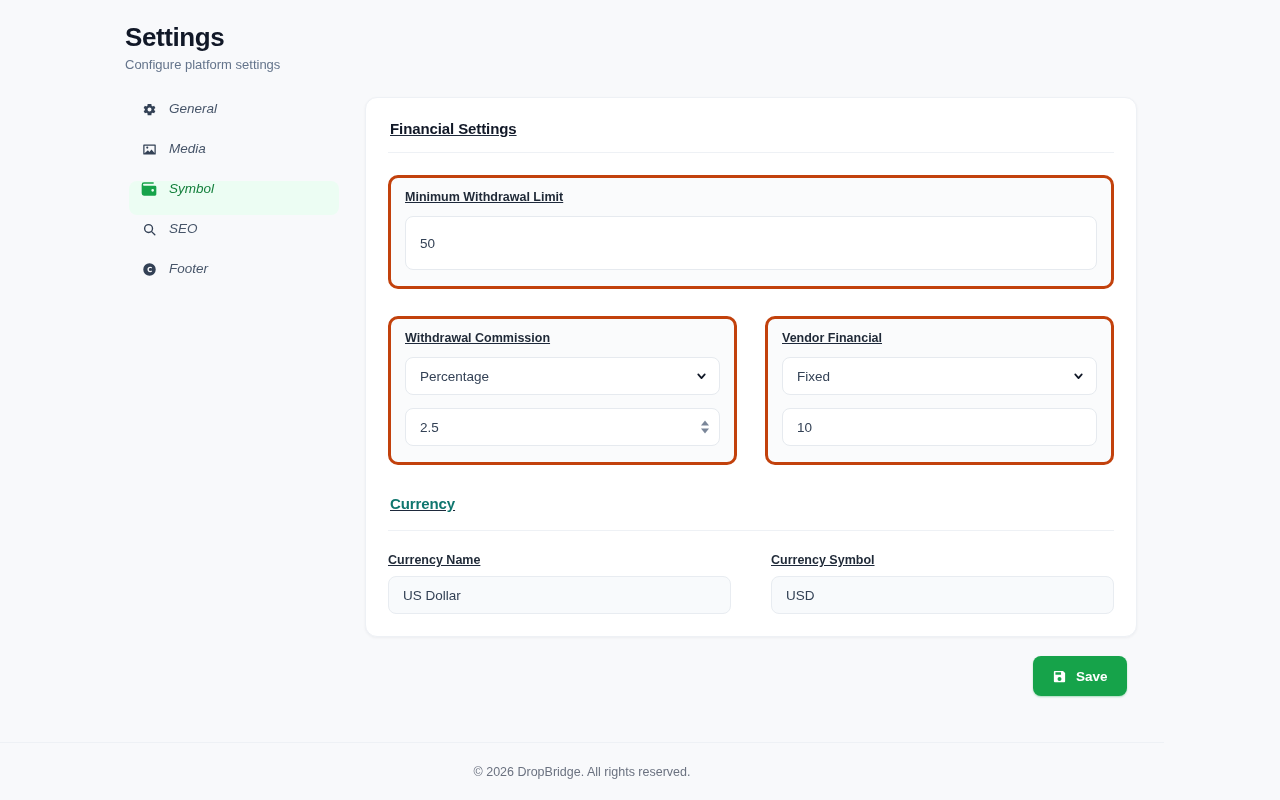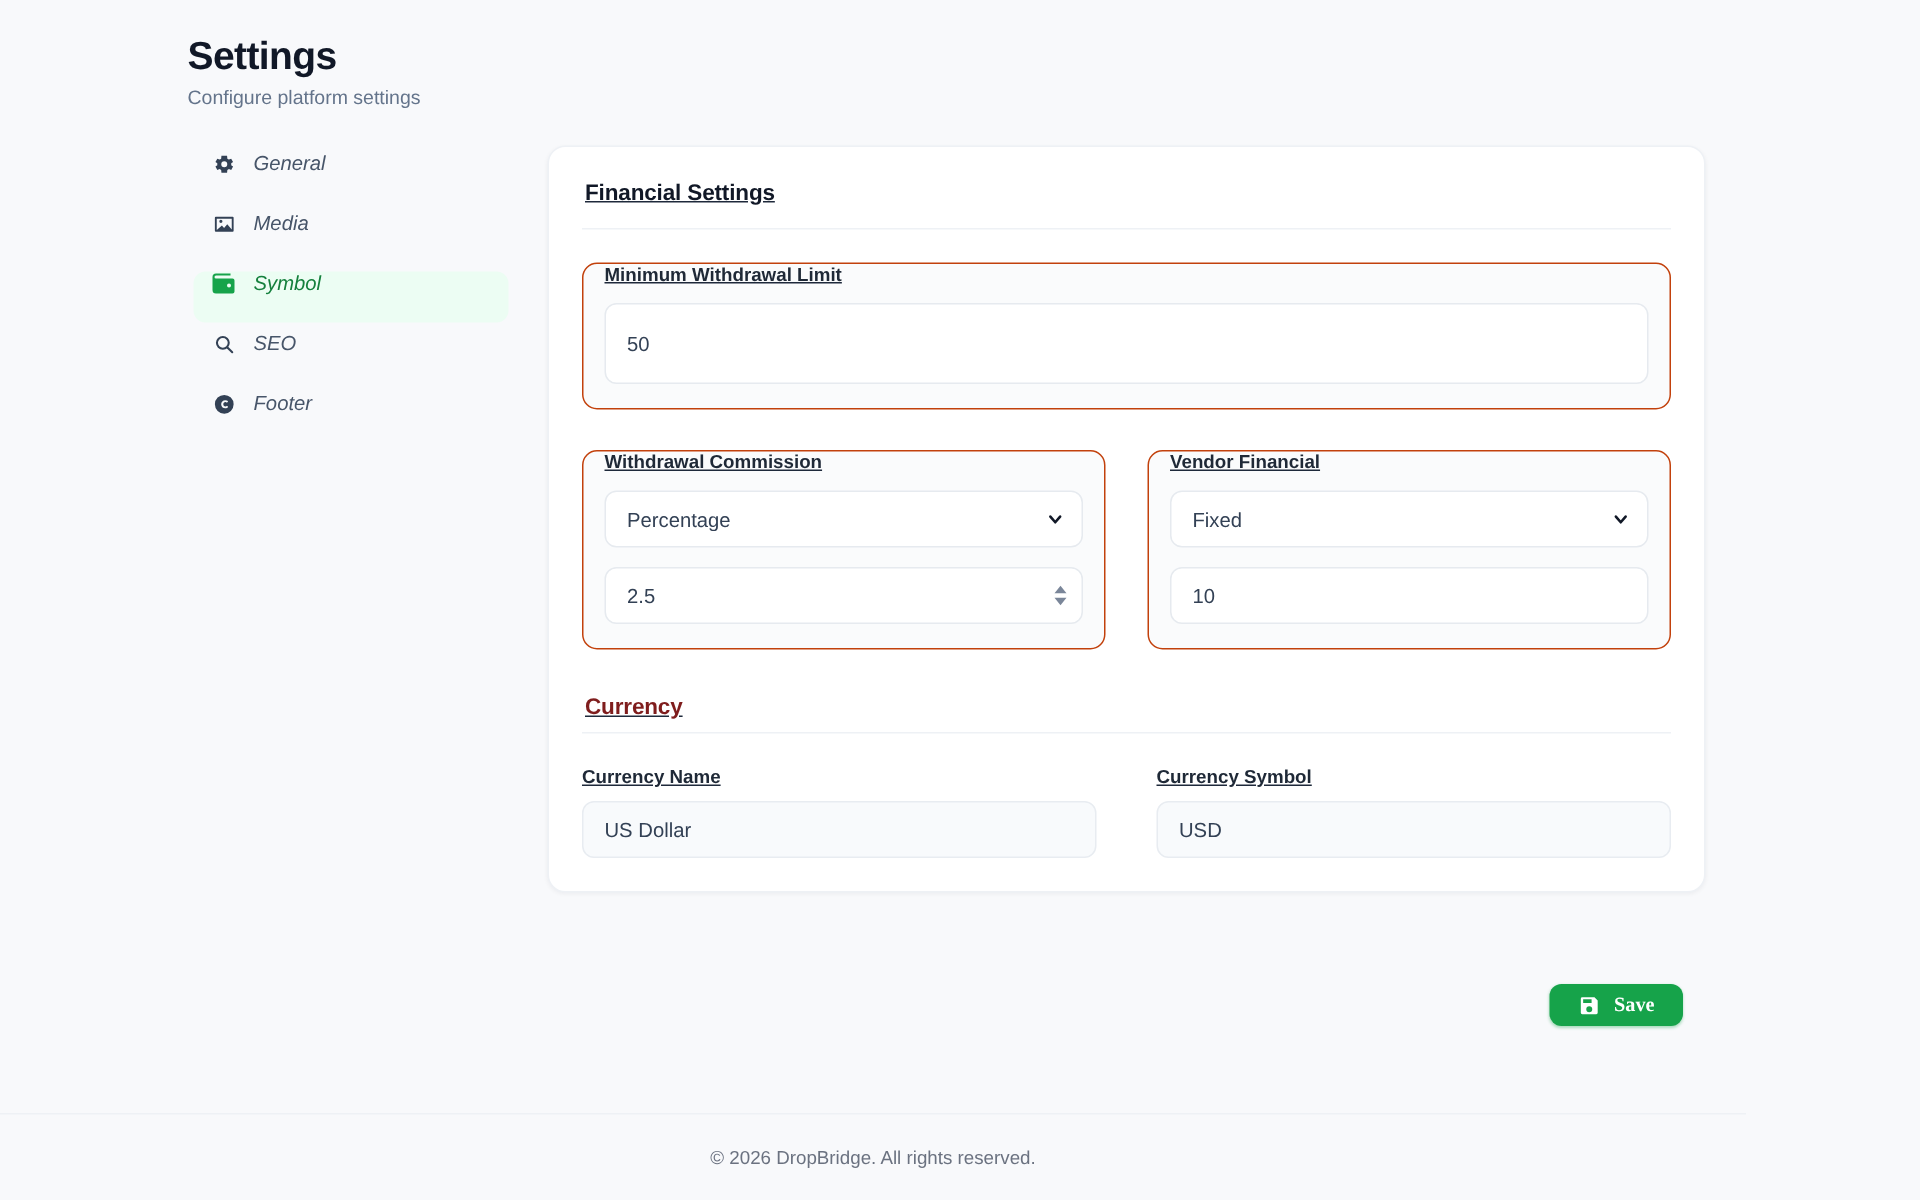--- a/index.html
+++ b/index.html
@@ -102,23 +102,23 @@
   }
   .divider {
     height: 1px;
     background: #eef1f5;
     margin: 0 0 22px 0;
   }
 
   
   .panel {
     background: #fafbfc;
-    border: 1px solid #c2410c;
+    border: 3px solid #c2410c;
     border-radius: 10px;
-    padding: 0 14px 16px 14px;
+    padding: 12px 14px 16px 14px;
   }
   .panel-label {
     font-size: 12.5px;
     font-weight: bold;
     color: #1f2937;
     margin-bottom: 12px;
     display: block;
   }
   .row2 {
     display: flex;
@@ -173,22 +173,22 @@
     border-left: 4px solid transparent;
     border-right: 4px solid transparent;
   }
   .spinner .up { border-bottom: 5px solid #7a8699; }
   .spinner .down { border-top: 5px solid #7a8699; }
 
   
   .currency-head {
     font-size: 15px;
     font-weight: bold;
-    color: #7f1d1d;
-    margin: 30px 0 8px 2px;
+    color: #0f766e;
+    margin: 30px 0 18px 2px;
     letter-spacing: -0.1px;
   }
   .currency-row {
     display: flex;
     gap: 40px;
     margin-top: 22px;
   }
   .field { flex: 1 1 0; }
   .field-label {
     display: block;
@@ -200,30 +200,30 @@
   .input.soft {
     background: #f8fafc;
     border-color: #e8ecf1;
   }
 
   
   .save-btn {
     position: absolute;
     left: 1033px;
     top: 656px;
-    height: 28px;
+    height: 40px;
     padding: 0 19px;
     display: inline-flex;
     align-items: center;
     gap: 9px;
     background: #16a34a;
     color: #ffffff;
     border: none;
     border-radius: 8px;
-    font-family: Liberation Serif, serif;
+    font-family: Liberation Sans, sans-serif;
     font-size: 13.5px;
     font-weight: bold;
     cursor: pointer;
     box-shadow: 0 1px 2px rgba(22, 163, 74, 0.35);
   }
   .save-btn .save-icon { display: flex; }
 
   
   .footer {
     position: absolute;

